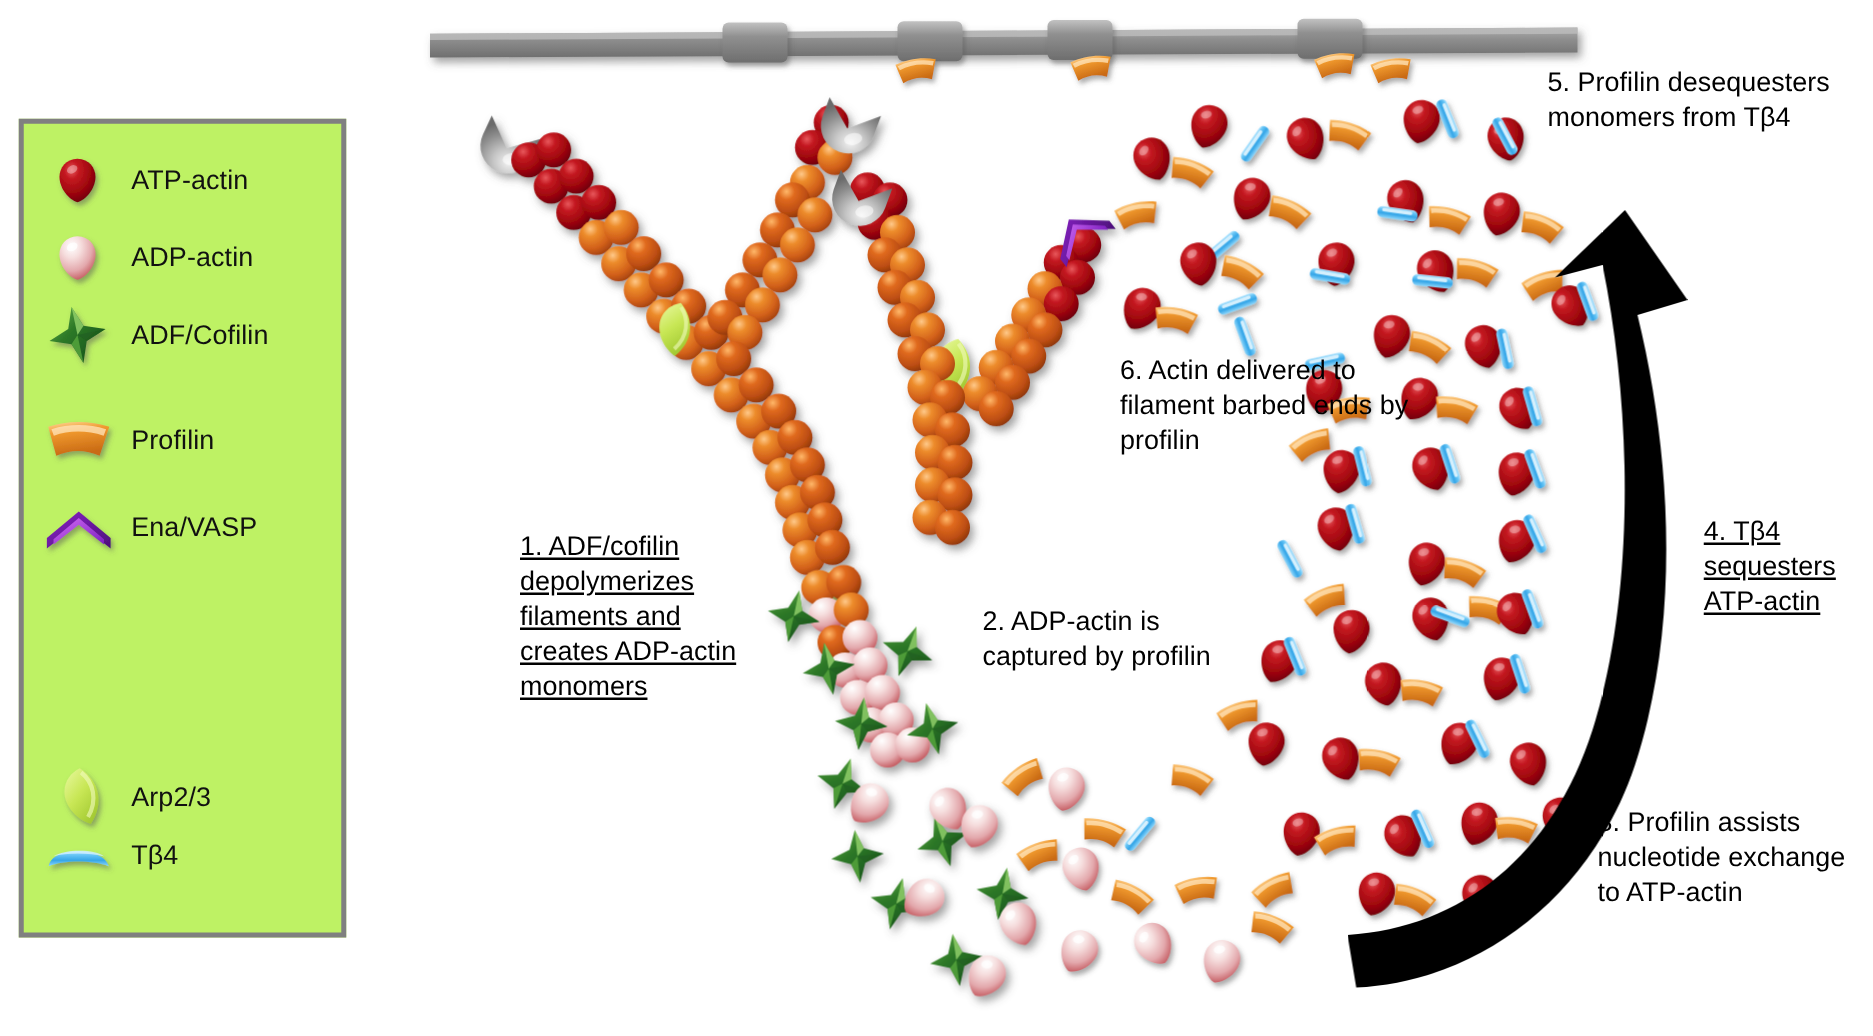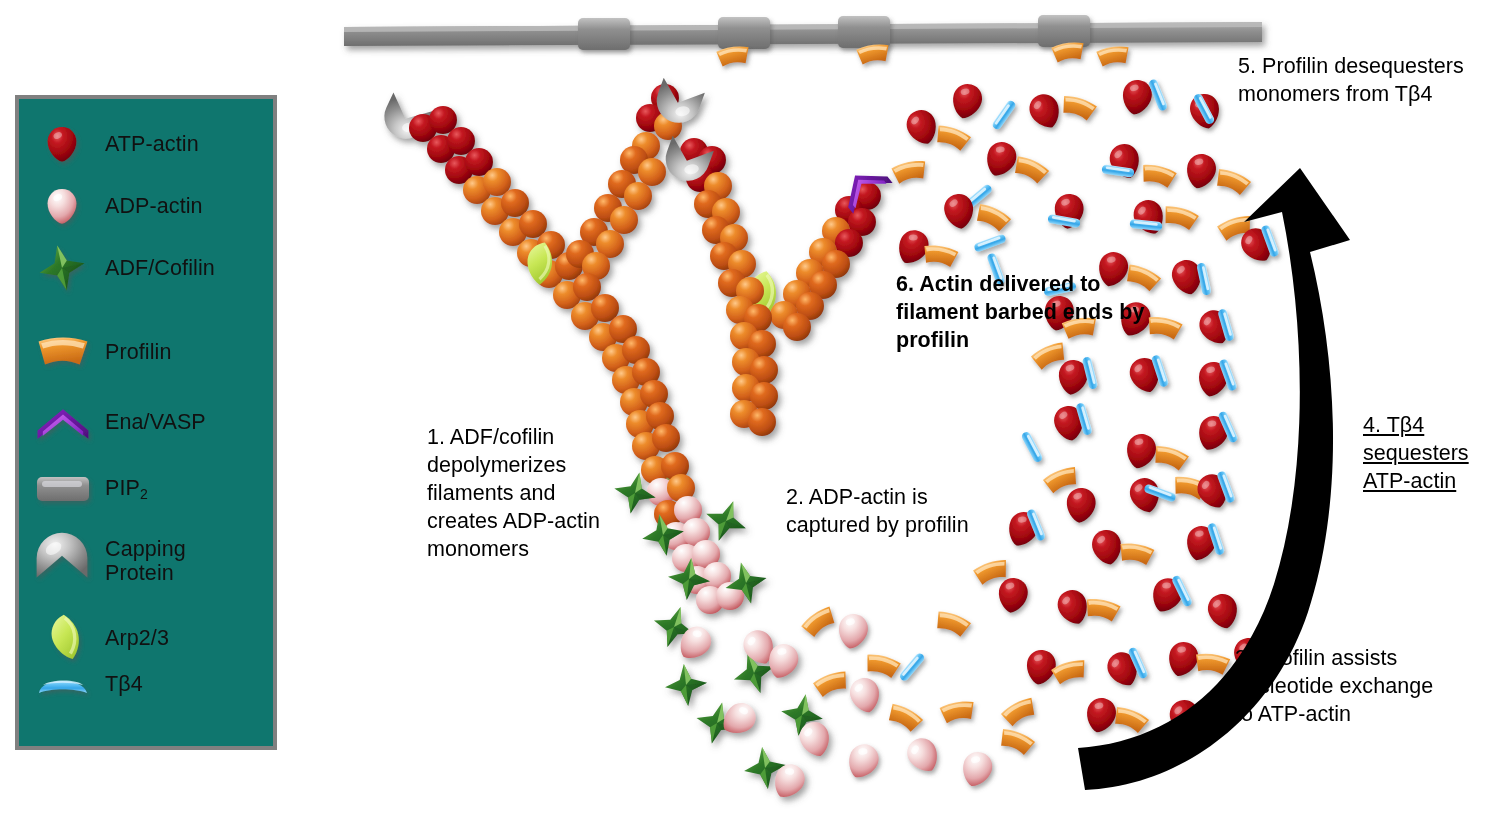--- a/index.html
+++ b/index.html
@@ -3,36 +3,36 @@
 <meta charset="utf-8">
 <style>
   html,body{margin:0;padding:0;background:#fff;}
   body{width:1498px;height:829px;overflow:hidden;position:relative;
        font-family:"Liberation Sans",sans-serif;color:#000;}
   #stage{position:absolute;left:0;top:0;width:1498px;height:829px;}
   svg.layer{position:absolute;left:0;top:0;width:1498px;height:829px;overflow:visible;}
 
   
   #legend{position:absolute;left:15px;top:95px;width:262px;height:655px;
-          background:#0f766e;border:4px solid #808080;box-sizing:border-box;}
+          background:#bef264;border:4px solid #808080;box-sizing:border-box;}
   .legend-row{position:absolute;left:0;width:100%;height:54px;display:flex;align-items:center;}
   .legend-icon{width:86px;height:54px;flex:0 0 86px;position:relative;}
   .legend-icon svg{position:absolute;left:0;top:0;width:86px;height:54px;overflow:visible;}
   .legend-label{font-size:21.5px;color:#111;letter-spacing:.1px;line-height:1.12;}
   .legend-label sub{font-size:14px;vertical-align:baseline;position:relative;top:4px;}
 
   
   .anno{position:absolute;font-size:21.5px;line-height:1.30;color:#000;
         letter-spacing:.05px;white-space:pre-line;}
-  #anno1{left:427px;top:424px;width:190px;}
+  #anno1{left:416px;top:424px;width:190px;text-decoration:underline;}
   #anno2{left:786px;top:484px;width:200px;}
-  #anno3{left:1235px;top:645px;width:218px;}
+  #anno3{left:1278px;top:645px;width:218px;}
   #anno4{left:1363px;top:412px;width:136px;text-decoration:underline;}
   #anno5{left:1238px;top:53px;width:262px;}
-  #anno6{left:896px;top:271px;width:268px;font-weight:bold;}
+  #anno6{left:896px;top:283px;width:268px;}
 </style>
 </head>
 <body>
 
 <div id="stage">
 
   <svg class="layer" viewBox="0 0 1498 829">
     <defs>
 
       <filter id="sh" x="-60%" y="-60%" width="240%" height="240%">
@@ -517,43 +517,21 @@
       <div class="legend-icon">
         <svg viewBox="0 0 86 54">
             <g filter="url(#shs)">
               <use href="#sym-ena" x="14" y="12" width="60" height="34"></use>
             </g>
           </svg>
       </div>
       <div class="legend-label">Ena/VASP</div>
     </div>
 
-    <div class="legend-row" style="top:362px">
-      <div class="legend-icon">
-        <svg viewBox="0 0 86 54">
-            <g filter="url(#shs)">
-          <rect x="18" y="16" width="52" height="24" rx="5" fill="url(#gPIP)"></rect>
-          <rect x="23" y="20" width="40" height="6" rx="3" fill="#D8D8DE" opacity=".7"></rect>
-        </g>
-          </svg>
-      </div>
-      <div class="legend-label"><span>PIP</span><sub>2</sub></div>
-    </div>
-
-    <div class="legend-row" style="top:424px;height:76px">
-      <div class="legend-icon" style="height:76px">
-        <svg viewBox="0 0 86 76" style="height:76px">
-            <g filter="url(#shs)">
-              <use href="#sym-cap" x="14" y="11" width="58" height="58"></use>
-            </g>
-          </svg>
-      </div>
-      <div class="legend-label" style="white-space:pre-line">Capping
-Protein</div>
-    </div>
+
 
     <div class="legend-row" style="top:512px">
       <div class="legend-icon">
         <svg viewBox="0 0 86 54">
             <g filter="url(#shs)">
               <use href="#sym-arp" x="27" y="0" width="40" height="54"></use>
             </g>
           </svg>
       </div>
       <div class="legend-label">Arp2/3</div>

